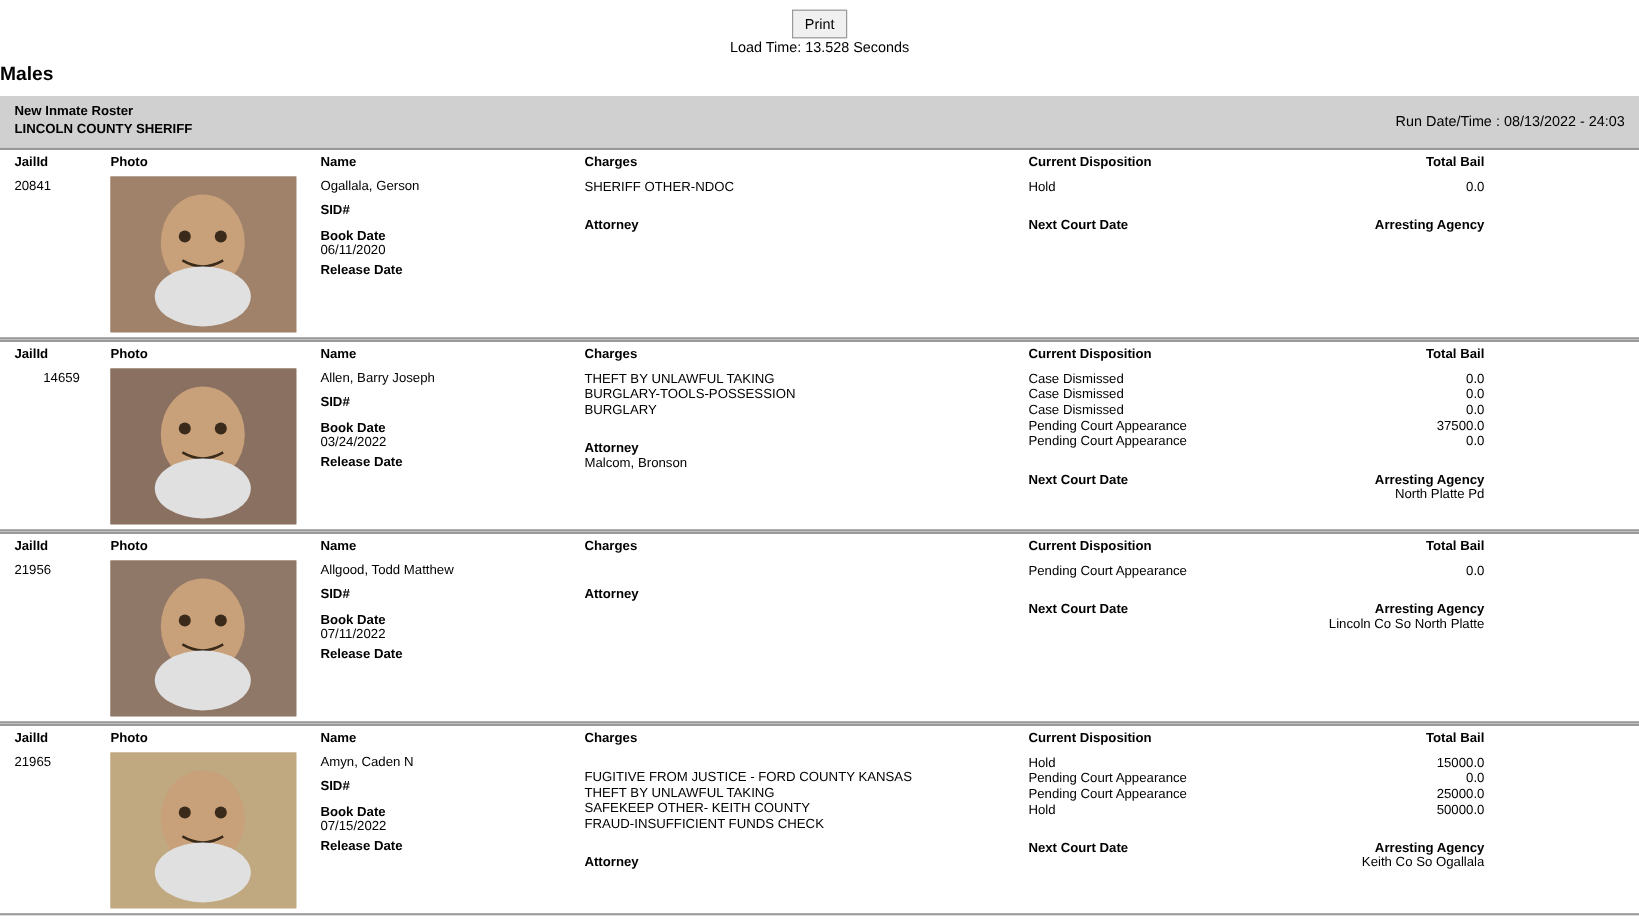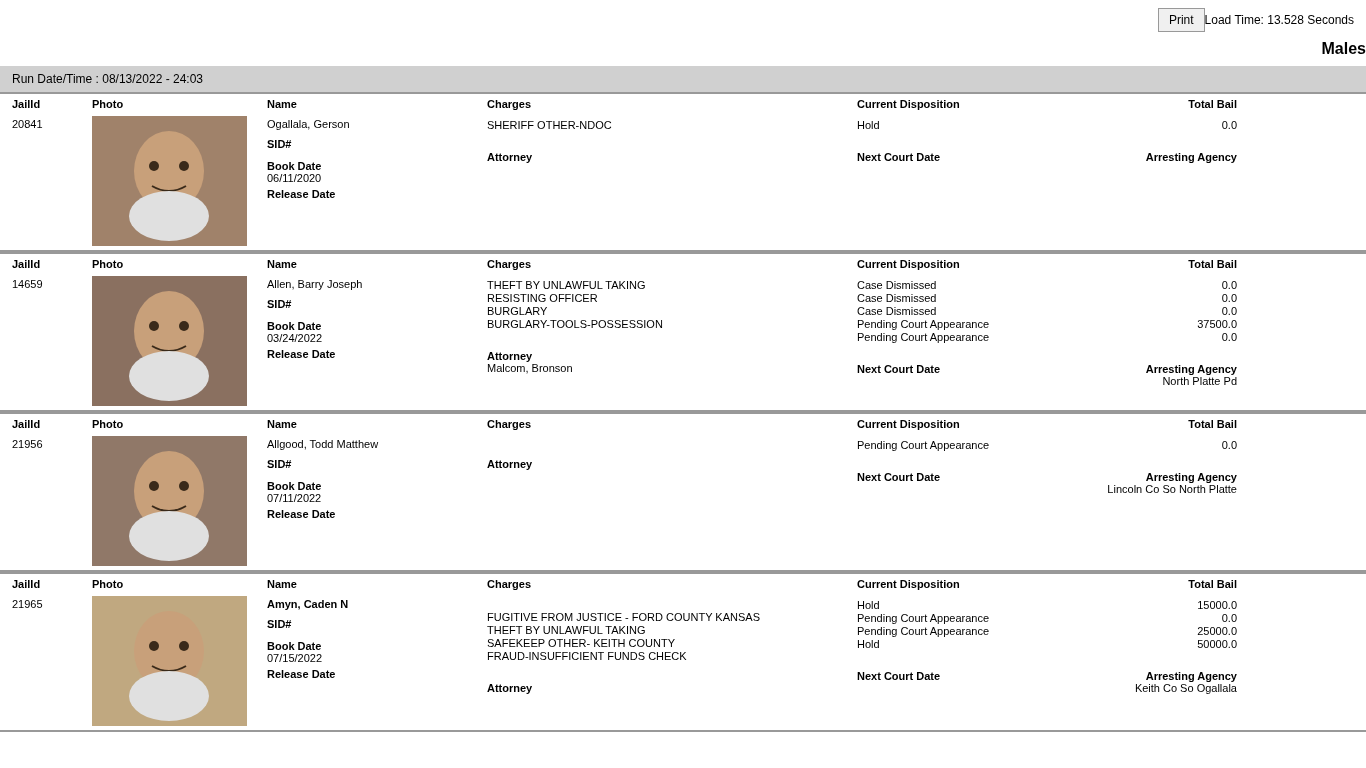--- a/index.html
+++ b/index.html
@@ -1,36 +1,40 @@
 <!DOCTYPE html>
 <html><head>
   <meta charset="utf-8">
   <style>
     * { margin: 0; padding: 0; box-sizing: border-box; }
     body { font-family: Arial, sans-serif; font-size: 12px; background: #fff; color: #000; }
     
-    .top-bar { display: flex; justify-content: flex-end; align-items: center; padding: 8px 12px; }
+    .top-bar { display: flex; justify-content: center; align-items: center; padding: 8px 12px; flex-direction: column; }
     .print-btn { border: 1px solid #999; background: #f0f0f0; padding: 4px 10px; font-size: 12px; cursor: pointer; }
     
-    .page-title { text-align: right; font-size: 16px; font-weight: bold; margin-bottom: 8px; }
+    .page-title { text-align: left; font-size: 16px; font-weight: bold; margin-bottom: 8px; }
     
     .header-banner { background: #d0d0d0; padding: 6px 12px; display: flex; justify-content: space-between; align-items: center; }
     .header-banner-left { font-size: 11px; font-weight: bold; line-height: 1.4; }
   </style>
 </head>
 <body>
 
 <div class="top-bar">
   <button class="print-btn">Print</button>
   <span>Load Time: 13.528 Seconds</span>
 </div>
 
 <div class="page-title">Males</div>
 
 <div class="header-banner">
+  <div class="header-banner-left">
+    <div>New Inmate Roster</div>
+    <div>LINCOLN COUNTY SHERIFF</div>
+  </div>
   <div>Run Date/Time : 08/13/2022 - 24:03</div>
 </div>
 
 <div id="inmate-list">
     <div style="border-bottom: 2px solid rgb(153, 153, 153);">
       <div style="display: grid; grid-template-columns: 80px 175px 220px 370px 230px 150px; padding: 4px 12px 2px; border-top: 2px solid rgb(153, 153, 153); background: rgb(255, 255, 255);">
     <span style="font-weight:bold;font-size:11px;">JailId</span>
     <span style="font-weight:bold;font-size:11px;">Photo</span>
     <span style="font-weight:bold;font-size:11px;">Name</span>
     <span style="font-weight:bold;font-size:11px;">Charges</span>
@@ -77,21 +81,21 @@
     <div style="border-bottom: 2px solid rgb(153, 153, 153);">
       <div style="display: grid; grid-template-columns: 80px 175px 220px 370px 230px 150px; padding: 4px 12px 2px; border-top: 2px solid rgb(153, 153, 153); background: rgb(255, 255, 255);">
     <span style="font-weight:bold;font-size:11px;">JailId</span>
     <span style="font-weight:bold;font-size:11px;">Photo</span>
     <span style="font-weight:bold;font-size:11px;">Name</span>
     <span style="font-weight:bold;font-size:11px;">Charges</span>
     <span style="font-weight:bold;font-size:11px;">Current Disposition</span>
     <span style="font-weight:bold;font-size:11px;text-align:right;">Total Bail</span>
   </div>
       <div style="display: grid; grid-template-columns: 80px 175px 220px 370px 230px 150px; padding: 4px 12px; align-items: start;">
-        <div style="font-size: 11px; padding-top: 2px;">14659</div>
+        <div style="font-size: 11px; padding-top: 2px; margin-left: 24px;">14659</div>
         <div>
           <div style="width: 155px; height: 130px; background: rgb(138, 112, 96); display: flex; align-items: center; justify-content: center;">
             <svg width="155" height="130" xmlns="http://www.w3.org/2000/svg">
     <rect width="155" height="130" fill="#8a7060"></rect>
     <ellipse cx="77" cy="55" rx="35" ry="40" fill="#c8a07a"></ellipse>
     <ellipse cx="62" cy="50" rx="5" ry="5" fill="#3a2a1a"></ellipse>
     <ellipse cx="92" cy="50" rx="5" ry="5" fill="#3a2a1a"></ellipse>
     <path d="M60,70 Q77,80 94,70" stroke="#3a2a1a" stroke-width="2" fill="none"></path>
     <ellipse cx="77" cy="100" rx="40" ry="25" fill="#e0e0e0"></ellipse>
   </svg>
@@ -101,23 +105,22 @@
     <div style="font-size:11px;margin-bottom:6px;">Allen, Barry Joseph</div>
     <div style="font-weight:bold;font-size:11px;margin-top:8px;">SID#</div>
     <div style="font-size:11px;"></div>
     <div style="font-weight:bold;font-size:11px;margin-top:10px;">Book Date</div>
     <div style="font-size:11px;">03/24/2022</div>
     <div style="font-weight:bold;font-size:11px;margin-top:4px;">Release Date</div>
     <div style="font-size:11px;"></div>
   </div>
         <div style="font-size: 11px; padding-top: 2px;">
           <div style="font-size:11px;margin:1px 0;">THEFT BY UNLAWFUL TAKING</div>
-          <div style="font-size:11px;margin:1px 0;">RESISTING OFFICER</div>
+          <div style="font-size:11px;margin:1px 0;">BURGLARY-TOOLS-POSSESSION</div>
           <div style="font-size:11px;margin:1px 0;">BURGLARY</div>
-          <div style="font-size:11px;margin:1px 0;">BURGLARY-TOOLS-POSSESSION</div>
           <div style="font-weight: bold; font-size: 11px; margin-top: 20px;">Attorney</div>
           <div style="font-size: 11px;">Malcom, Bronson</div>
         </div>
         <div style="font-size: 11px; padding-top: 2px;">
           <div style="font-size:11px;margin:1px 0;">Case Dismissed</div>
           <div style="font-size:11px;margin:1px 0;">Case Dismissed</div>
           <div style="font-size:11px;margin:1px 0;">Case Dismissed</div>
           <div style="font-size:11px;margin:1px 0;">Pending Court Appearance</div>
           <div style="font-size:11px;margin:1px 0;">Pending Court Appearance</div>
           <div style="font-weight: bold; font-size: 11px; margin-top: 20px;">Next Court Date</div>
@@ -196,21 +199,21 @@
     <rect width="155" height="130" fill="#c0a880"></rect>
     <ellipse cx="77" cy="55" rx="35" ry="40" fill="#c8a07a"></ellipse>
     <ellipse cx="62" cy="50" rx="5" ry="5" fill="#3a2a1a"></ellipse>
     <ellipse cx="92" cy="50" rx="5" ry="5" fill="#3a2a1a"></ellipse>
     <path d="M60,70 Q77,80 94,70" stroke="#3a2a1a" stroke-width="2" fill="none"></path>
     <ellipse cx="77" cy="100" rx="40" ry="25" fill="#e0e0e0"></ellipse>
   </svg>
           </div>
         </div>
         <div style="font-size: 11px; padding-top: 2px;">
-    <div style="font-size:11px;margin-bottom:6px;font-weight:bold;">Amyn, Caden N</div>
+    <div style="font-size:11px;margin-bottom:6px;">Amyn, Caden N</div>
     <div style="font-weight:bold;font-size:11px;margin-top:8px;">SID#</div>
     <div style="font-size:11px;"></div>
     <div style="font-weight:bold;font-size:11px;margin-top:10px;">Book Date</div>
     <div style="font-size:11px;">07/15/2022</div>
     <div style="font-weight:bold;font-size:11px;margin-top:4px;">Release Date</div>
     <div style="font-size:11px;"></div>
   </div>
         <div style="font-size: 11px; padding-top: 2px; margin-top: 12px;">
           <div style="font-size:11px;margin:1px 0;">FUGITIVE FROM JUSTICE - FORD COUNTY KANSAS</div>
           <div style="font-size:11px;margin:1px 0;">THEFT BY UNLAWFUL TAKING</div>

